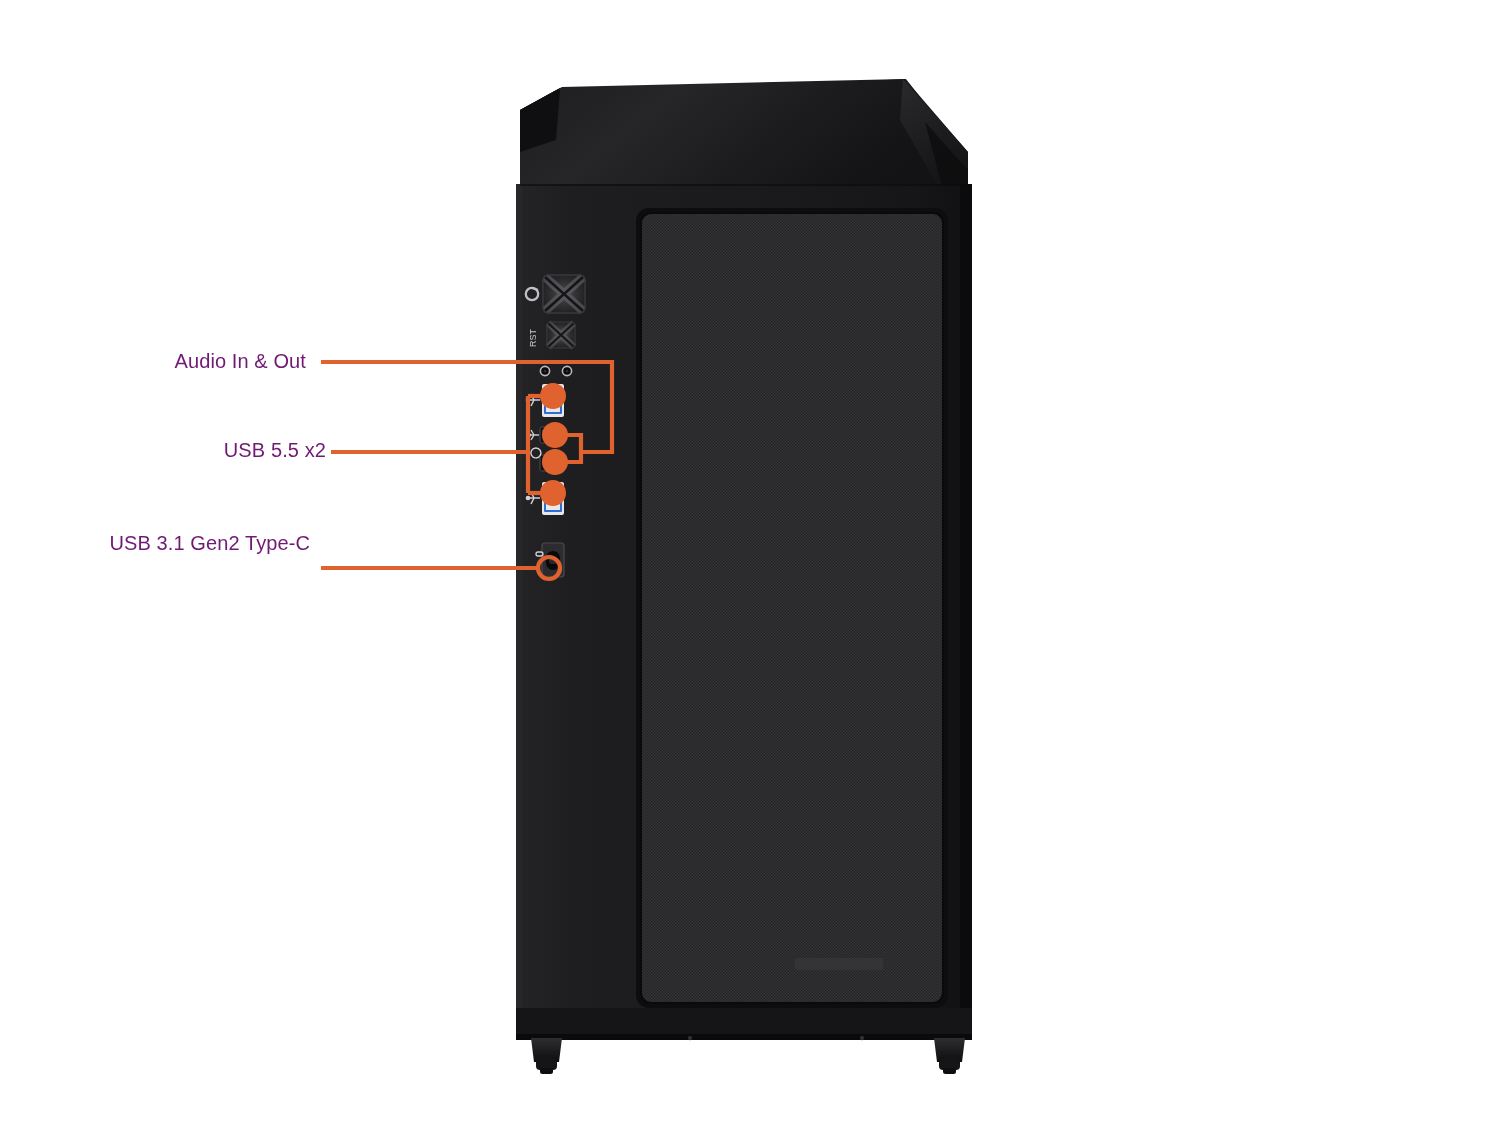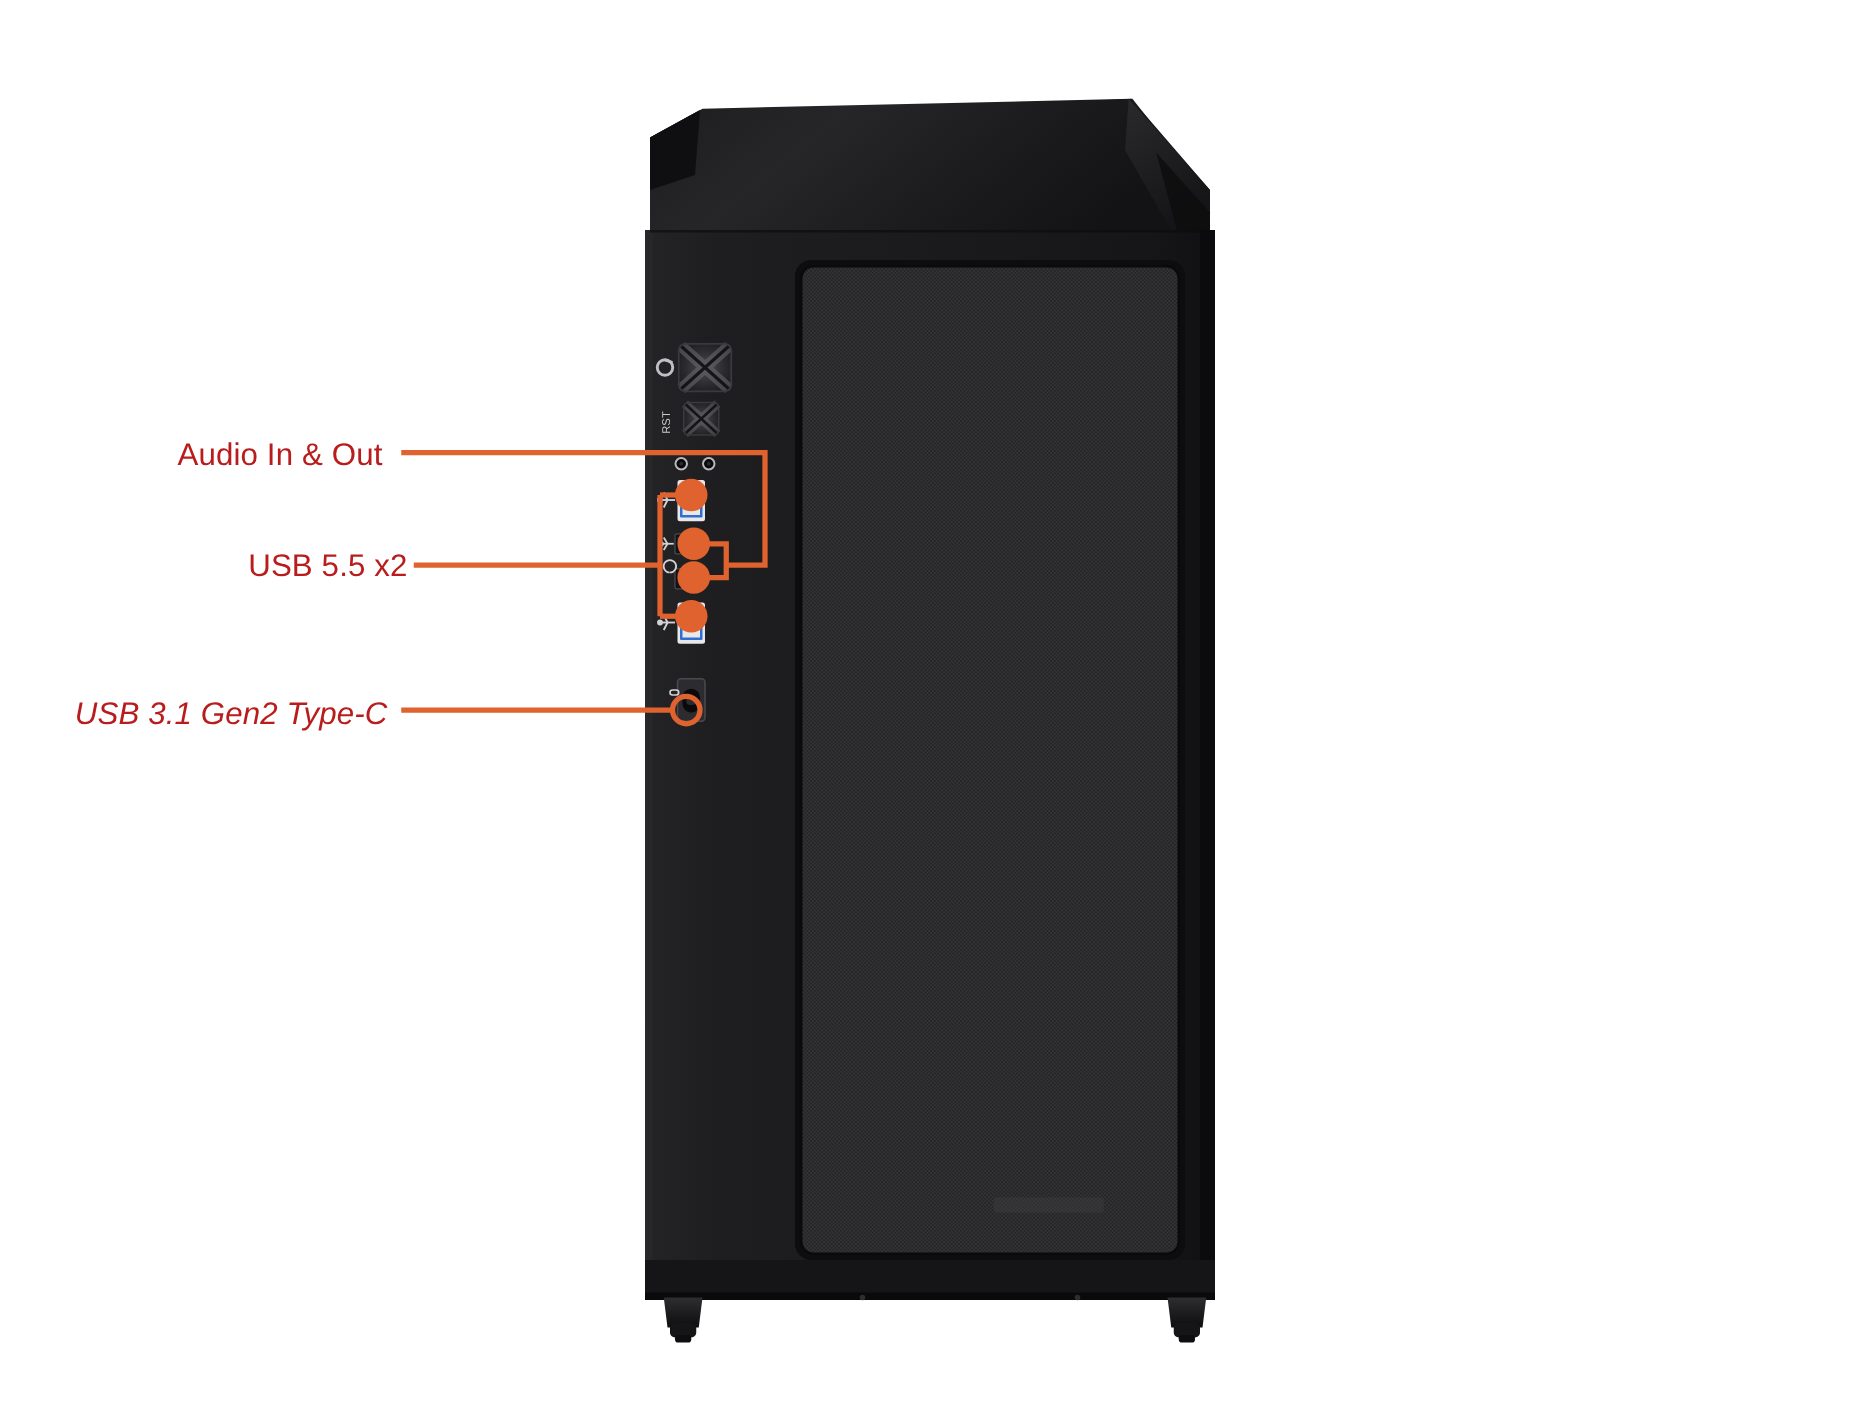--- a/index.html
+++ b/index.html
@@ -20,30 +20,30 @@
   #case-figure {
     position: absolute;
     left: 0; top: 0;
     width: 1500px; height: 1125px;
   }
 
   
   .callout-label {
     position: absolute;
     font-family: "Liberation Sans", sans-serif;
-    font-size: 25px;
+    font-size: 20px;
     font-weight: 400;
-    color: #b91c1c;
+    color: #701a75;
     letter-spacing: 0.1px;
     white-space: nowrap;
     text-align: right;
   }
   #label-audio   { right: 1194px; top: 350px; }
   #label-usb30   { right: 1174px; top: 439px; }
-  #label-typec   { right: 1190px; top: 557px; font-style: italic; }
+  #label-typec   { right: 1190px; top: 532px; }
 
   .callout-overlay {
     position: absolute;
     left: 0; top: 0;
     width: 1500px; height: 1125px;
     pointer-events: none;
   }
 </style>
 </head>
 <body>

